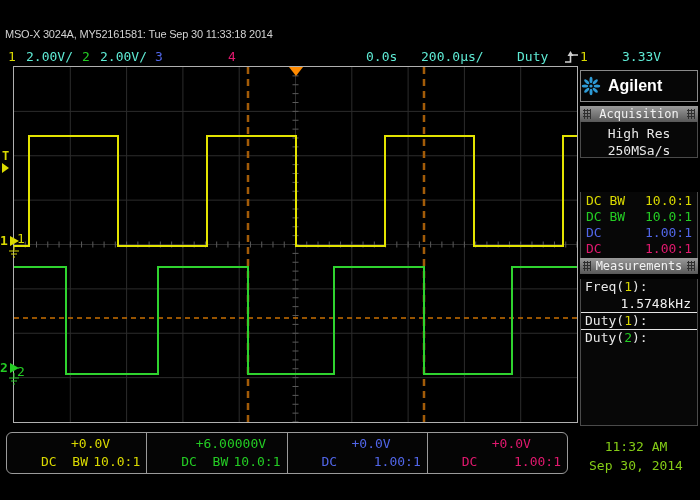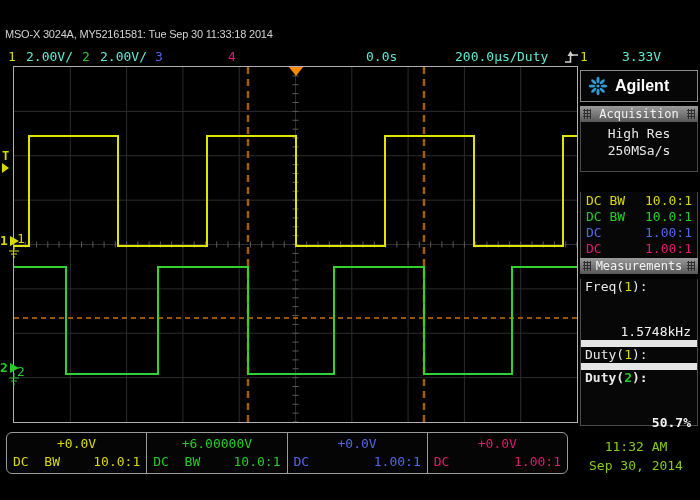--- a/index.html
+++ b/index.html
@@ -15,40 +15,40 @@
   #wave{display:block;}
   .glabel{position:absolute;font-size:13px;line-height:14px;}
   .tmark{position:absolute;left:2px;top:151px;display:flex;flex-direction:column;align-items:flex-start;
          color:var(--ch1);font-size:12px;line-height:11px;font-weight:bold;}
   .tmark .tri{width:0;height:0;border-left:7px solid var(--ch1);border-top:5px solid transparent;
               border-bottom:5px solid transparent;margin-top:1px;}
   .chmark{position:absolute;left:0;display:flex;align-items:flex-start;font-size:13px;font-weight:bold;line-height:13px;}
   .chmark svg{margin-left:1px;}
   .rp{position:absolute;left:580px;width:118px;box-sizing:border-box;}
   .agilent{top:70px;height:32px;border:1px solid #8a8a8a;background:#060606;display:flex;
-           align-items:center;padding-left:7px;gap:7px;}
+           align-items:center;gap:7px;}
   .brandname{font-family:"Liberation Sans",sans-serif;font-weight:bold;font-size:16px;color:#ffffff;}
   .sec-h{height:16px;background:linear-gradient(#9a9a9a,#585858);color:#f2f2f2;font-size:12px;
          line-height:16px;text-align:center;position:absolute;left:580px;width:118px;box-sizing:border-box;}
   .sec-h::before,.sec-h::after{content:"";position:absolute;top:3px;width:8px;height:10px;
          background-image:radial-gradient(circle,#2e2e2e 1px,transparent 1.4px);background-size:3px 3px;}
   .sec-h::before{left:3px;} .sec-h::after{right:3px;}
   .sec-b{position:absolute;left:580px;width:118px;box-sizing:border-box;background:#070707;
          border:1px solid #4a4a4a;border-top:none;}
-  #acq-b{top:122px;height:50px;text-align:center;font-size:13px;line-height:17px;padding-top:3px;color:#e8e8e8;}
+  #acq-b{top:122px;height:36px;text-align:center;font-size:13px;line-height:17px;padding-top:3px;color:#e8e8e8;}
   #chs-b{top:192px;height:67px;padding-top:1px;}
   .chrow{display:flex;justify-content:space-between;padding:0 5px;font-size:13px;line-height:16px;}
   #mea-b{top:279px;height:147px;}
-  .mitem{border-bottom:7px solid #e5e5e5;}
-  .mitem:last-child{border-bottom:none;font-weight:bold;}
+  .mitem{border-bottom:1px solid #e5e5e5;}
+  .mitem:last-child{border-bottom:none;}
   .mlabel{font-size:13px;line-height:16px;padding-left:4px;color:#e8e8e8;}
-  .mvalue{font-size:13px;line-height:17px;text-align:right;padding-right:6px;color:#f0f0f0;margin-top:28px;}
+  .mvalue{font-size:13px;line-height:17px;text-align:right;padding-right:6px;color:#f0f0f0;}
   .bbar{position:absolute;left:6px;top:432px;width:562px;height:42px;border:1px solid #9a9a9a;
         border-radius:6px;box-sizing:border-box;display:flex;background:#050505;overflow:hidden;}
-  .bbox{flex:1;border-right:1px solid #9a9a9a;padding:2px 6px;box-sizing:border-box;}
+  .bbox{flex:1;border-right:1px solid #9a9a9a;padding:2px 6px;box-sizing:border-box;margin-left:28px;}
   .bbox:last-child{border-right:none;}
   .bb-val{text-align:center;font-size:13px;line-height:18px;}
   .bb-row{display:flex;justify-content:space-between;font-size:13px;line-height:17px;white-space:pre;}
   .clock{position:absolute;left:576px;top:437px;width:120px;text-align:center;font-size:13px;
          line-height:19px;color:#84cc16;}
 </style>
 </head>
 <body>
 
 <div class="screen">
@@ -56,21 +56,21 @@
   <div class="titlebar">MSO-X 3024A, MY52161581: Tue Sep 30 11:33:18 2014</div>
 
   <div>
     <span class="sb ch1" style="left:8px">1</span>
     <span class="sb wh" style="left:26px">2.00V/</span>
     <span class="sb ch2" style="left:82px">2</span>
     <span class="sb wh" style="left:100px">2.00V/</span>
     <span class="sb ch3" style="left:155px">3</span>
     <span class="sb ch4" style="left:228px">4</span>
     <span class="sb wh" style="left:366px">0.0s</span>
-    <span class="sb wh" style="left:455px">200.0µs/</span>
+    <span class="sb wh" style="left:421px">200.0µs/</span>
     <span class="sb wh" style="left:517px">Duty</span>
     <svg class="sb" style="left:564px;top:50px" width="16" height="14">
       <polyline points="1,12 6.5,12 6.5,5 14,5" stroke="#cfcfcf" fill="none" stroke-width="1.6"></polyline>
       <polygon points="3.5,6 9.5,6 6.5,1" fill="#cfcfcf"></polygon>
     </svg>
     <span class="sb ch1" style="left:580px">1</span>
     <span class="sb wh" style="left:622px">3.33V</span>
   </div>
 
   <div class="graticule">
@@ -283,21 +283,20 @@
   <div class="sec-b" id="mea-b">
     <div class="mitem">
       <div class="mlabel"><span>Freq(</span><span class="ch1">1</span><span>):</span></div>
       <div class="mvalue">1.5748kHz</div>
     </div>
     <div class="mitem">
       <div class="mlabel"><span>Duty(</span><span class="ch1">1</span><span>):</span></div>
     </div>
     <div class="mitem">
       <div class="mlabel"><span>Duty(</span><span class="ch2">2</span><span>):</span></div>
-      <div class="mvalue">50.7%</div>
     </div>
   </div>
 
   <div class="bbar">
     <div class="bbox ch1">
       <div class="bb-val">+0.0V</div>
       <div class="bb-row"><span>DC  BW</span><span>10.0:1</span></div>
     </div>
     <div class="bbox ch2">
       <div class="bb-val">+6.00000V</div>

